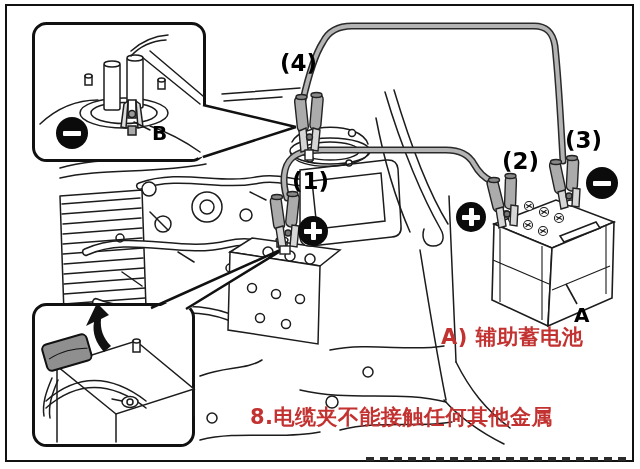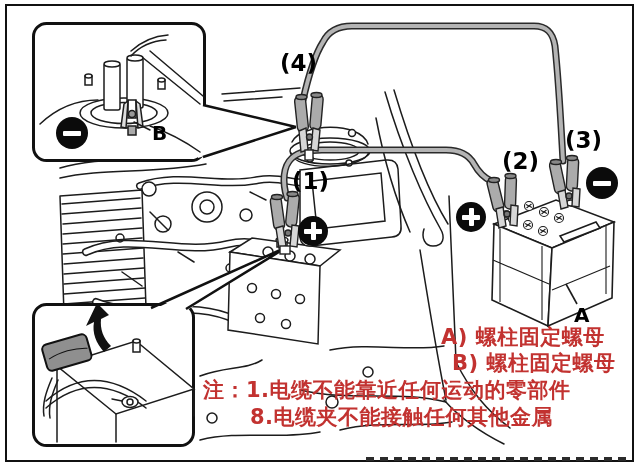--- a/index.html
+++ b/index.html
@@ -225,20 +225,18 @@
       <div class="h"></div>
     </div>
 
 <div class="num" style="left:280px;top:50px;">(4)</div>
 <div class="num" style="left:292px;top:168px;">(1)</div>
 <div class="num" style="left:502px;top:148px;">(2)</div>
 <div class="num" style="left:565px;top:127px;">(3)</div>
 <div class="part" style="left:574px;top:303px;">A</div>
 <div class="part" style="left:152px;top:121px;">B</div>
 
-<div class="red" style="left:441px;top:323px;">A) 螺柱固定螺母</div>
-<div class="red" style="left:452px;top:349px;">B) 螺柱固定螺母</div>
-<div class="red" style="left:203px;top:376px;">注：1.电缆不能靠近任何运动的零部件</div>
+<div class="red" style="left:441px;top:323px;">A) 辅助蓄电池</div>
 <div class="red" style="left:250px;top:403px;">8.电缆夹不能接触任何其他金属</div>
 
 <div class="wm"></div>
 
 </div>
 
 </body></html>

